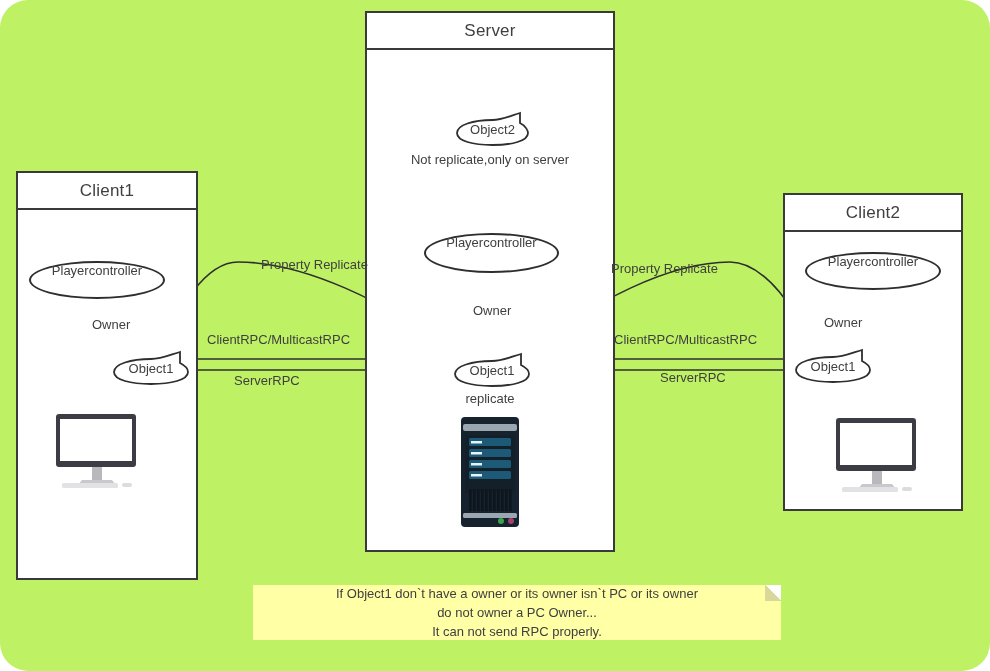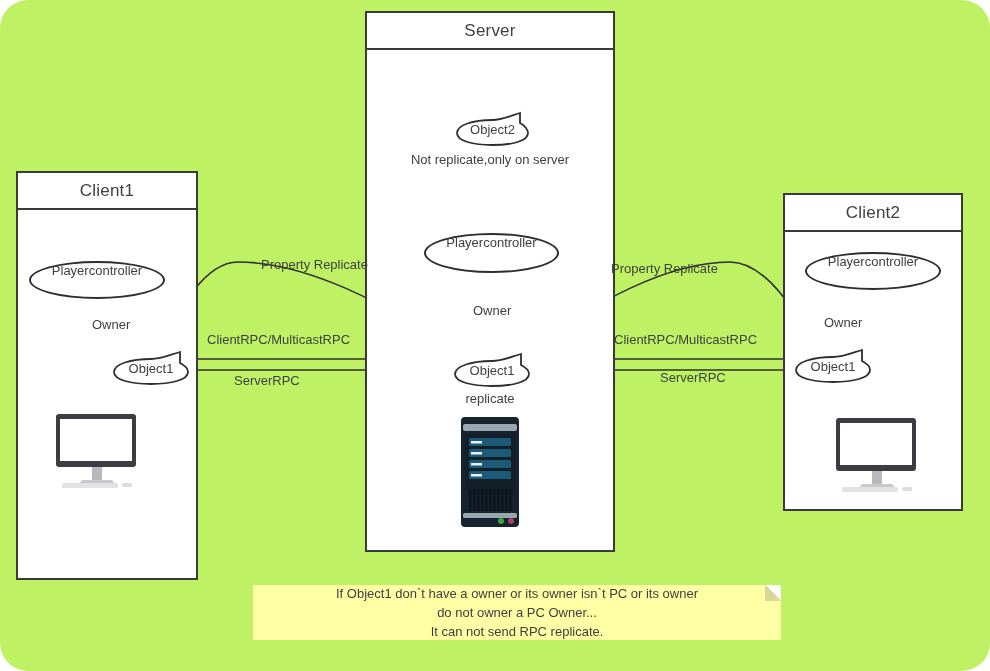--- a/index.html
+++ b/index.html
@@ -274,17 +274,17 @@
 
   <div class="lbl" style="left:611px; top:261px;">Property Replicate</div>
   <div class="lbl" style="left:614px; top:332px;">ClientRPC/MulticastRPC</div>
   <div class="lbl" style="left:660px; top:370px;">ServerRPC</div>
 
   <div class="note" style="left:246px; top:585px; width:528px; height:55px;margin-left:7px;">
     <div class="fold"></div>
     <div class="note-text">
       <span>If Object1 don`t have a owner or its owner isn`t PC or its owner</span>
       <span>do not owner a PC Owner...</span>
-      <span>It can not send RPC replicate.</span>
+      <span>It can not send RPC properly.</span>
     </div>
   </div>
 
 </div>
 
 </body></html>

